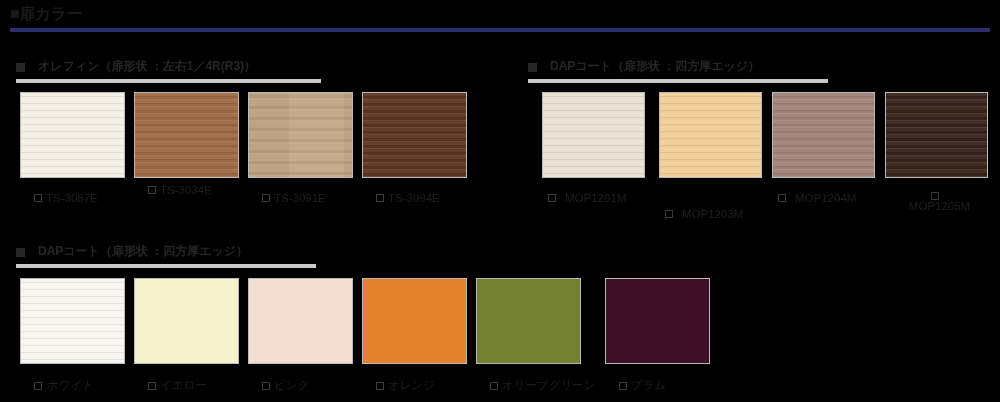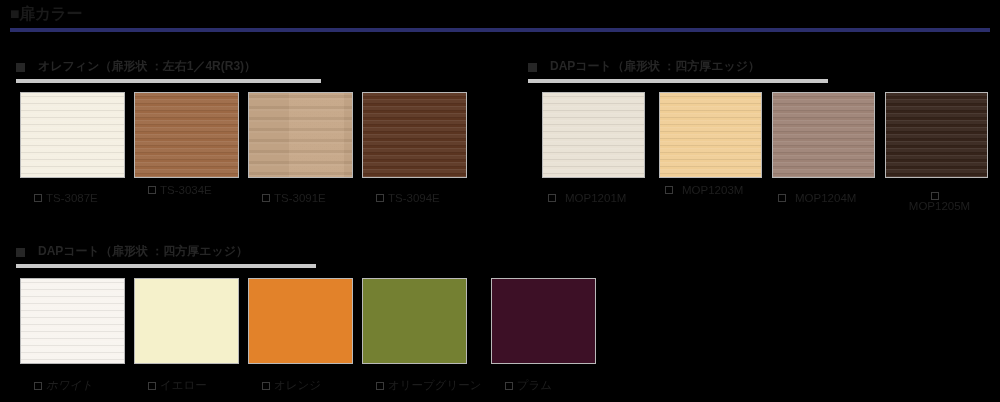--- a/index.html
+++ b/index.html
@@ -158,21 +158,21 @@
         <div class="swatch-label" style="margin-top:14px; padding-left:6px;">
           <span class="cb" style="margin-right:9px;"></span>
           <span>MOP1201M</span>
         </div>
       </div>
 
       <div class="swatch-cell" style="margin-right:10px;">
         <div class="swatch" style="width:103px; height:86px; background:#f0ce96;">
             <div class="grain"></div>
           </div>
-        <div class="swatch-label" style="margin-top:6px; padding-left:6px;">
+        <div class="swatch-label" style="margin-top:30px; padding-left:6px;">
           <span class="cb" style="margin-right:9px;"></span>
           <span>MOP1203M</span>
         </div>
       </div>
 
       <div class="swatch-cell" style="margin-right:10px;">
         <div class="swatch" style="width:103px; height:86px; background:#9d8275;">
             <div class="grain"></div>
           </div>
         <div class="swatch-label" style="margin-top:14px; padding-left:6px;">
@@ -214,20 +214,27 @@
 
       <div class="swatch-cell" style="margin-right:9px;">
         <div class="swatch flat" style="width:105px; height:86px; background:#f5f1cb;"></div>
         <div class="swatch-label" style="margin-top:14px; padding-left:14px;text-align:center;">
           <span class="cb"></span>
           <span>イエロー</span>
         </div>
       </div>
 
 
+      <div class="swatch-cell" style="margin-right:9px;">
+        <div class="swatch flat" style="width:105px; height:86px; background:#f3ded2;"></div>
+        <div class="swatch-label" style="margin-top:14px; padding-left:14px;">
+          <span class="cb"></span>
+          <span>ピンク</span>
+        </div>
+      </div>
 
       <div class="swatch-cell" style="margin-right:9px;text-align:center;">
         <div class="swatch flat" style="width:105px; height:86px; background:#e2822a;"></div>
         <div class="swatch-label" style="margin-top:14px; padding-left:14px;">
           <span class="cb"></span>
           <span>オレンジ</span>
         </div>
       </div>
 
       <div class="swatch-cell" style="margin-right:9px;">

